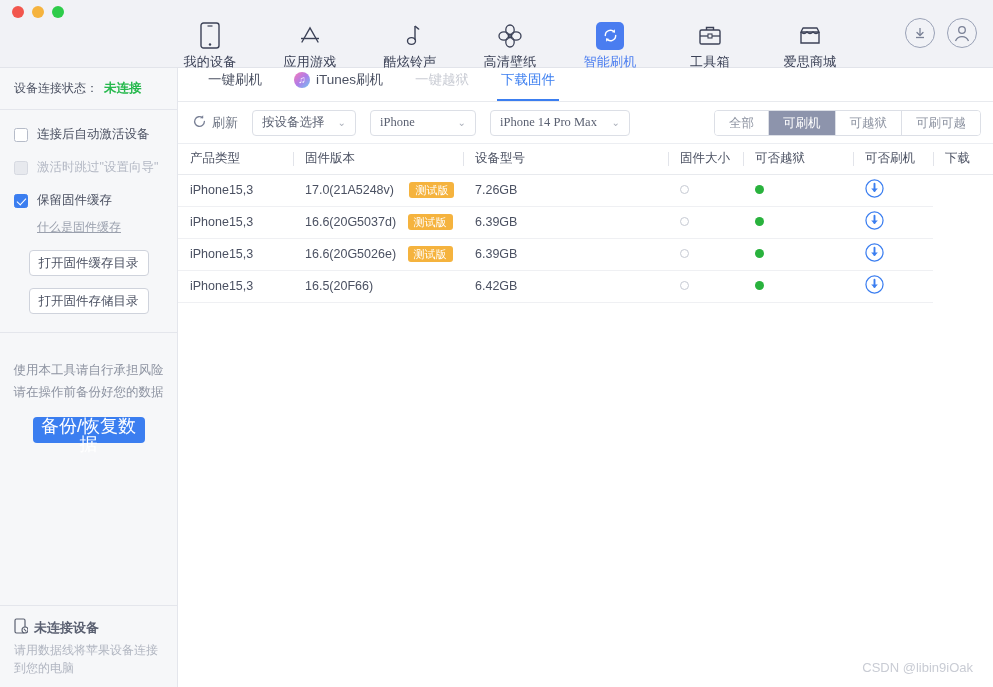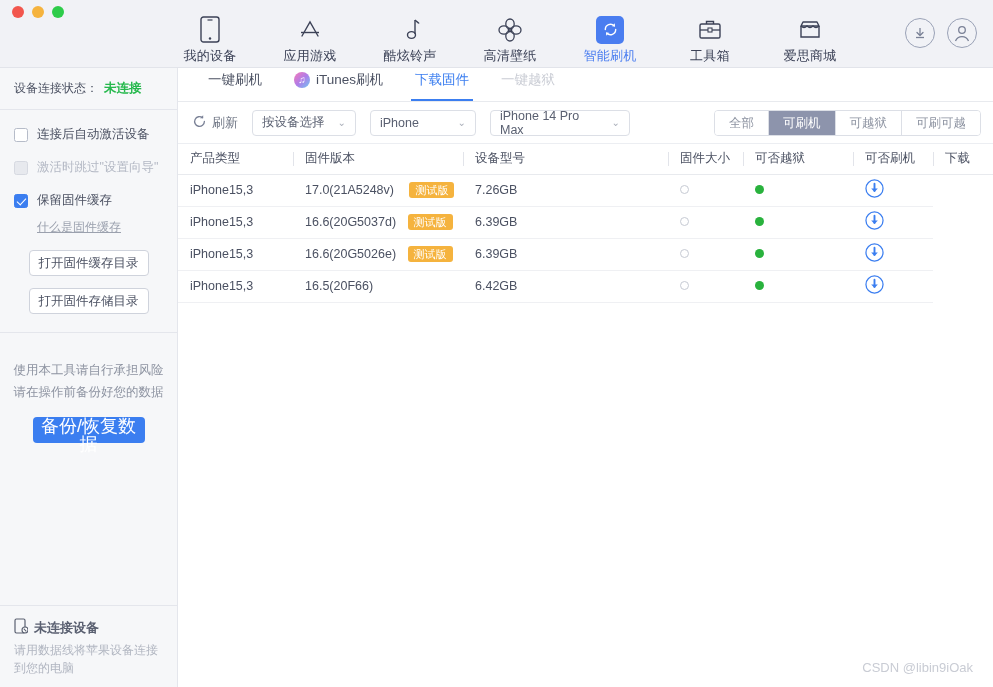--- a/index.html
+++ b/index.html
@@ -18,21 +18,21 @@
     background: #f1f2f6;
     border-bottom: 1px solid #e2e4ea;
   }
   .traffic { position: absolute; left: 12px; top: 6px; display: flex; gap: 8px; }
   .dot { width: 12px; height: 12px; border-radius: 50%; }
   .dot.red { background: #f2564d; }
   .dot.yellow { background: #f4b councils; }
   .dot.yellow { background: #f5b33e; }
   .dot.green { background: #2ecc4a; }
 
-  .navitems { position: absolute; left: 160px; top: 0; display: flex; height: 80px; align-items: center; }
+  .navitems { position: absolute; left: 160px; top: 0; display: flex; height: 80px; align-items: flex-end; }
   .navitem {
     width: 100px; height: 68px; display: flex; flex-direction: column;
     align-items: center; justify-content: center; gap: 3px; cursor: pointer;
   }
   .navitem .nico { height: 28px; display: flex; align-items: center; justify-content: center; }
   .navitem .nlabel { font-size: 13px; color: #3c4257; letter-spacing: .3px; }
   .navitem.active .nlabel { color: #4a7df0; }
 
   .navicon-box {
     width: 28px; height: 28px; border-radius: 5px; background: #4a7df0;
@@ -112,21 +112,21 @@
     display: flex; align-items: center; justify-content: center; }
   .itunes-ico span { color: #fff; font-size: 10px; line-height: 1; }
 
   .toolbar { height: 42px; display: flex; align-items: center; padding: 0 12px 0 14px;
              border-bottom: 1px solid #eceef2; position: relative; }
   .refresh { display: flex; align-items: center; gap: 5px; font-size: 13px; color: #6d7policy; cursor: pointer; }
   .refresh { color: #6d7483; }
   .sel {
     height: 26px; border: 1px solid #dcdfe6; border-radius: 4px; background: #fff;
     display: flex; align-items: center; justify-content: space-between; gap: 10px;
-    padding: 0 9px; font-size: 12.5px; color: #5a6071; margin-left: 14px; cursor: pointer;
+    padding: 0 9px; font-size: 12.5px; color: #5a6071; margin-left: 14px; cursor: pointer; font-family: Liberation Serif, serif;
   }
   .sel .chev { color: #a9aeb9; font-size: 10px; }
   .segmented { position: absolute; right: 12px; top: 8px; display: flex;
     border: 1px solid #dcdfe6; border-radius: 4px; overflow: hidden; height: 26px; }
   .seg { padding: 0 14px; height: 24px; display: flex; align-items: center; justify-content: center;
          font-size: 12.5px; color: #8d93a1; border-right: 1px solid #dcdfe6; cursor: pointer; background: #fff; }
   .seg:last-child { border-right: none; }
   .seg.active { background: #8d94ac; color: #fff; }
 
   
@@ -327,25 +327,25 @@
     <div class="tabs">
       <div class="tab">
         <span>一键刷机</span>
       </div>
       <div class="tab">
         <span class="itunes-ico">
             <span>♫</span>
           </span>
         <span>iTunes刷机</span>
       </div>
+      <div class="tab dim">
+        <span>一键越狱</span>
+      </div>
       <div class="tab active">
         <span>下载固件</span>
-      </div>
-      <div class="tab dim">
-        <span>一键越狱</span>
       </div>
     </div>
 
     <div class="toolbar">
       <div class="refresh">
         <span>
           <svg width="15" height="15" viewBox="0 0 16 16">
               <path d="M13.2 8 A5.2 5.2 0 1 1 11.2 3.9" fill="none" stroke="#7a8196" stroke-width="1.4" stroke-linecap="round"></path>
               <path d="M11.9 1.2 L11.9 4.6 L8.6 4.6 Z" fill="#7a8196"></path>
             </svg>

